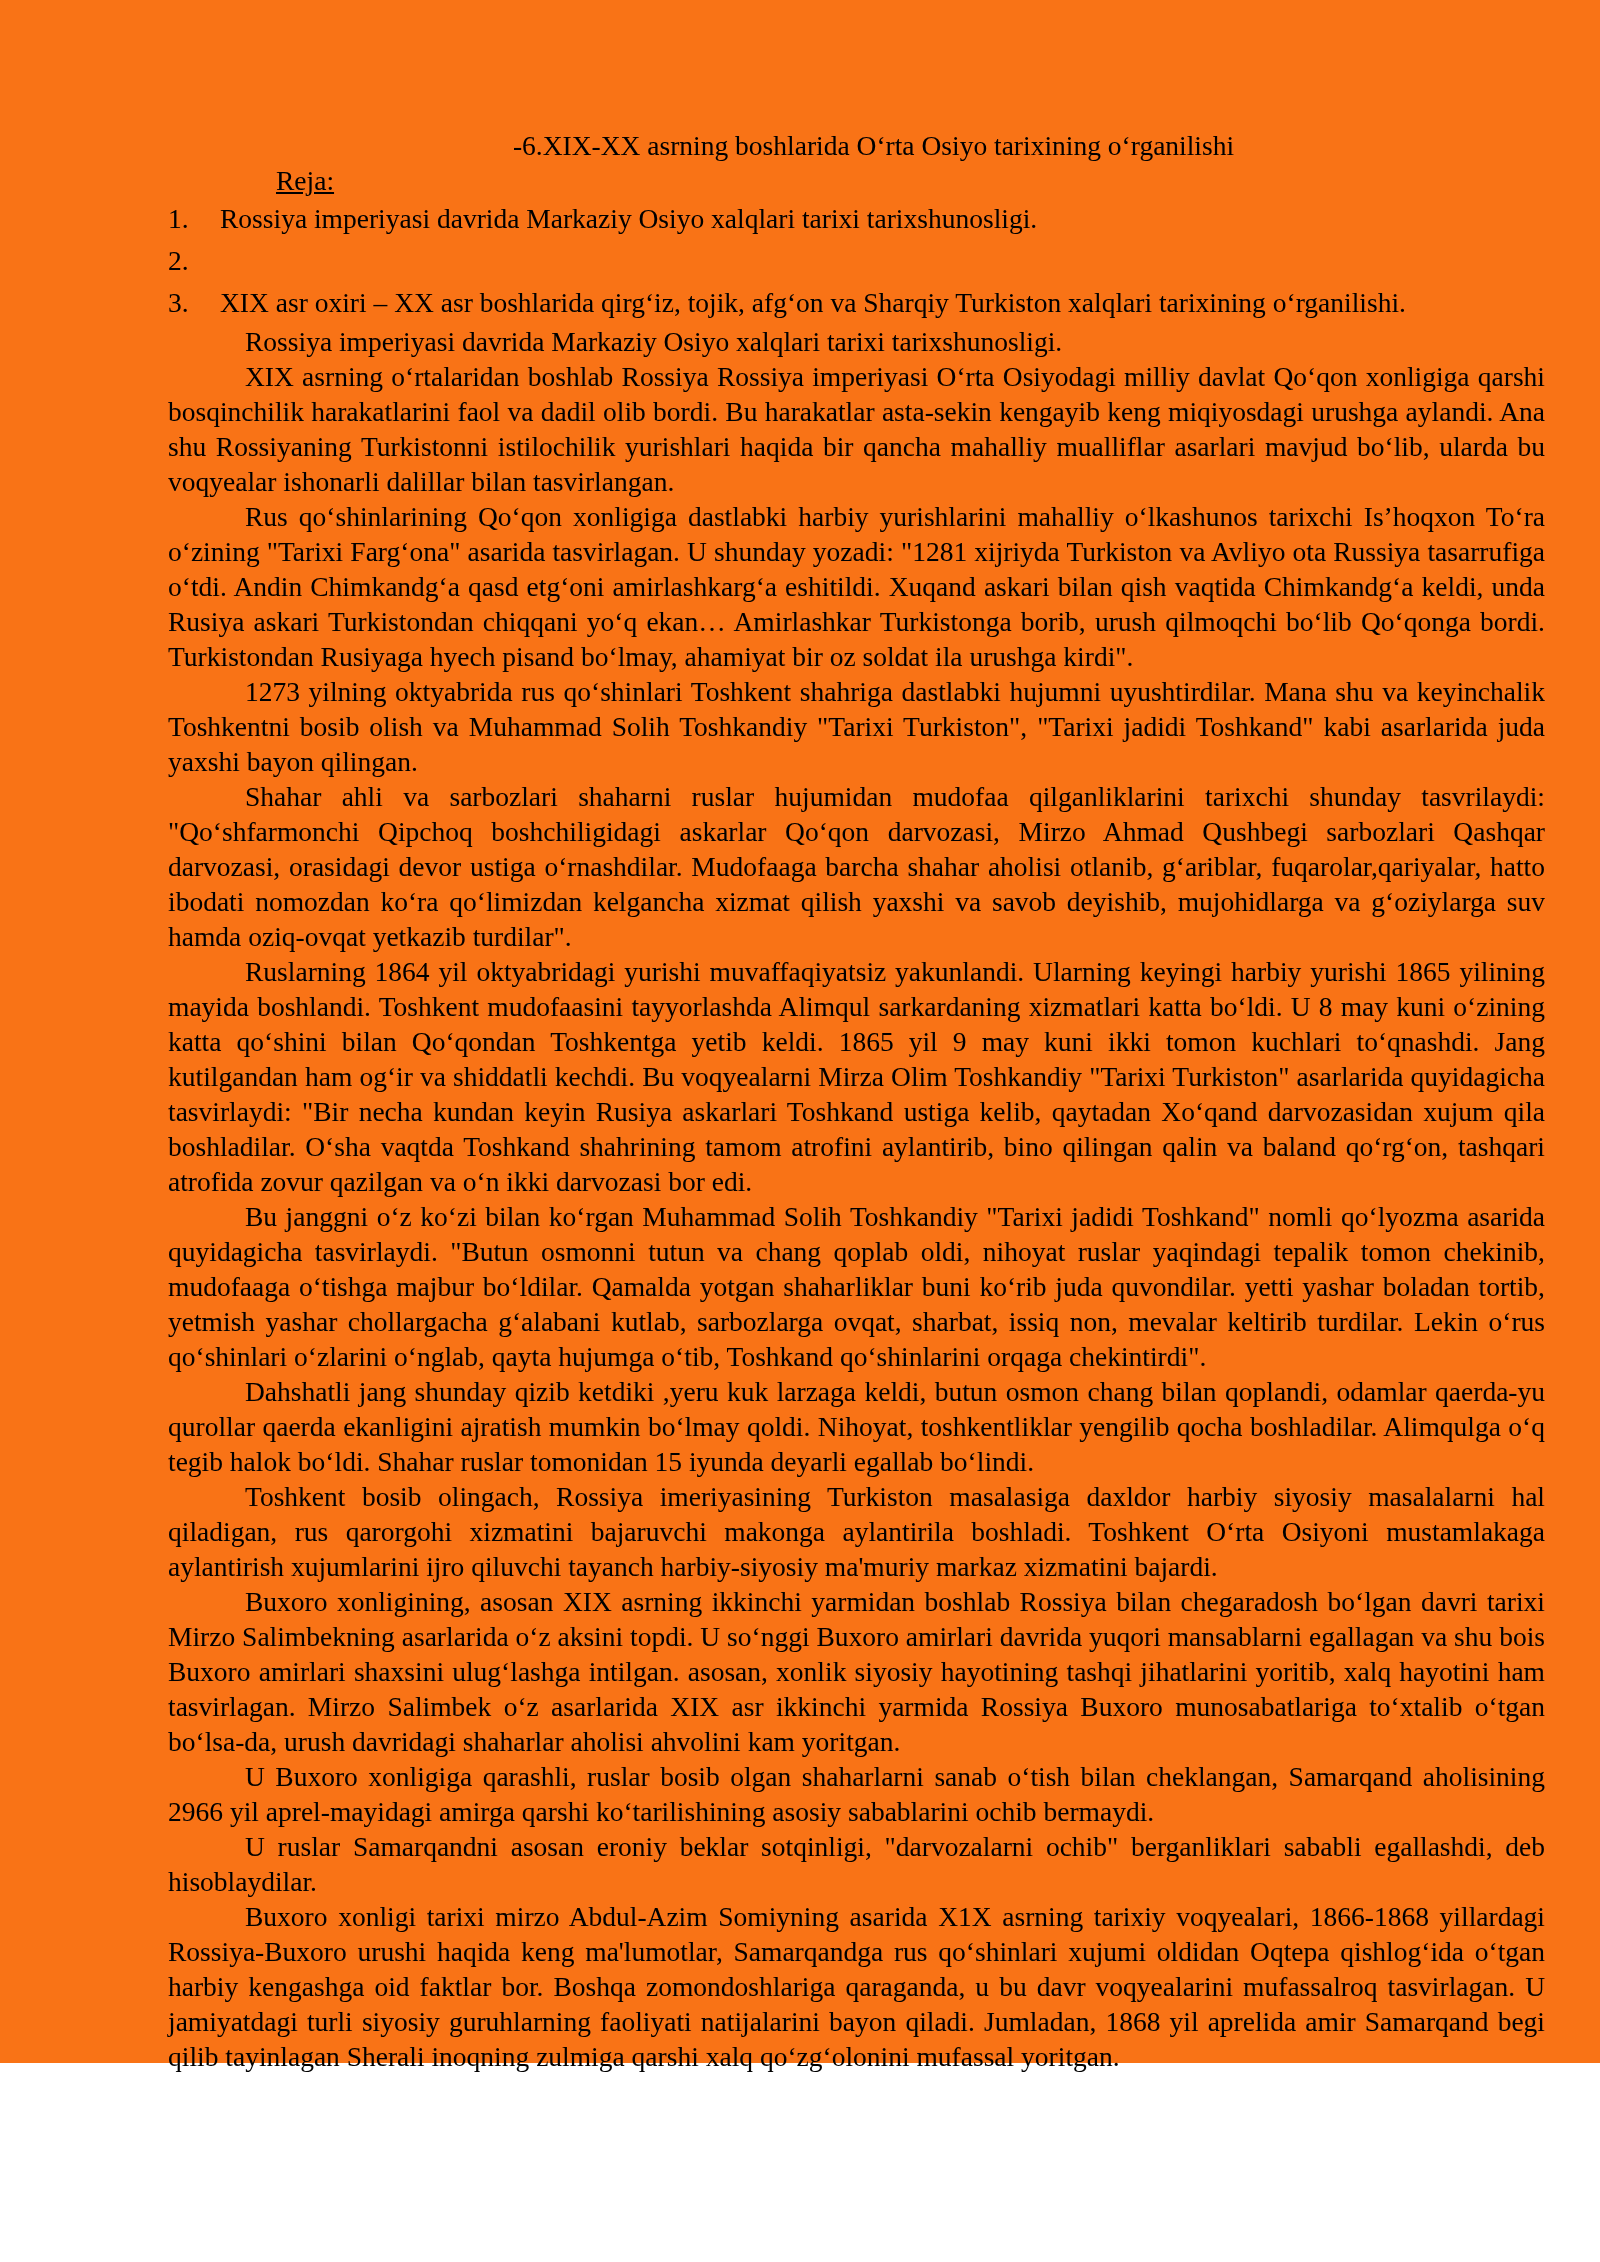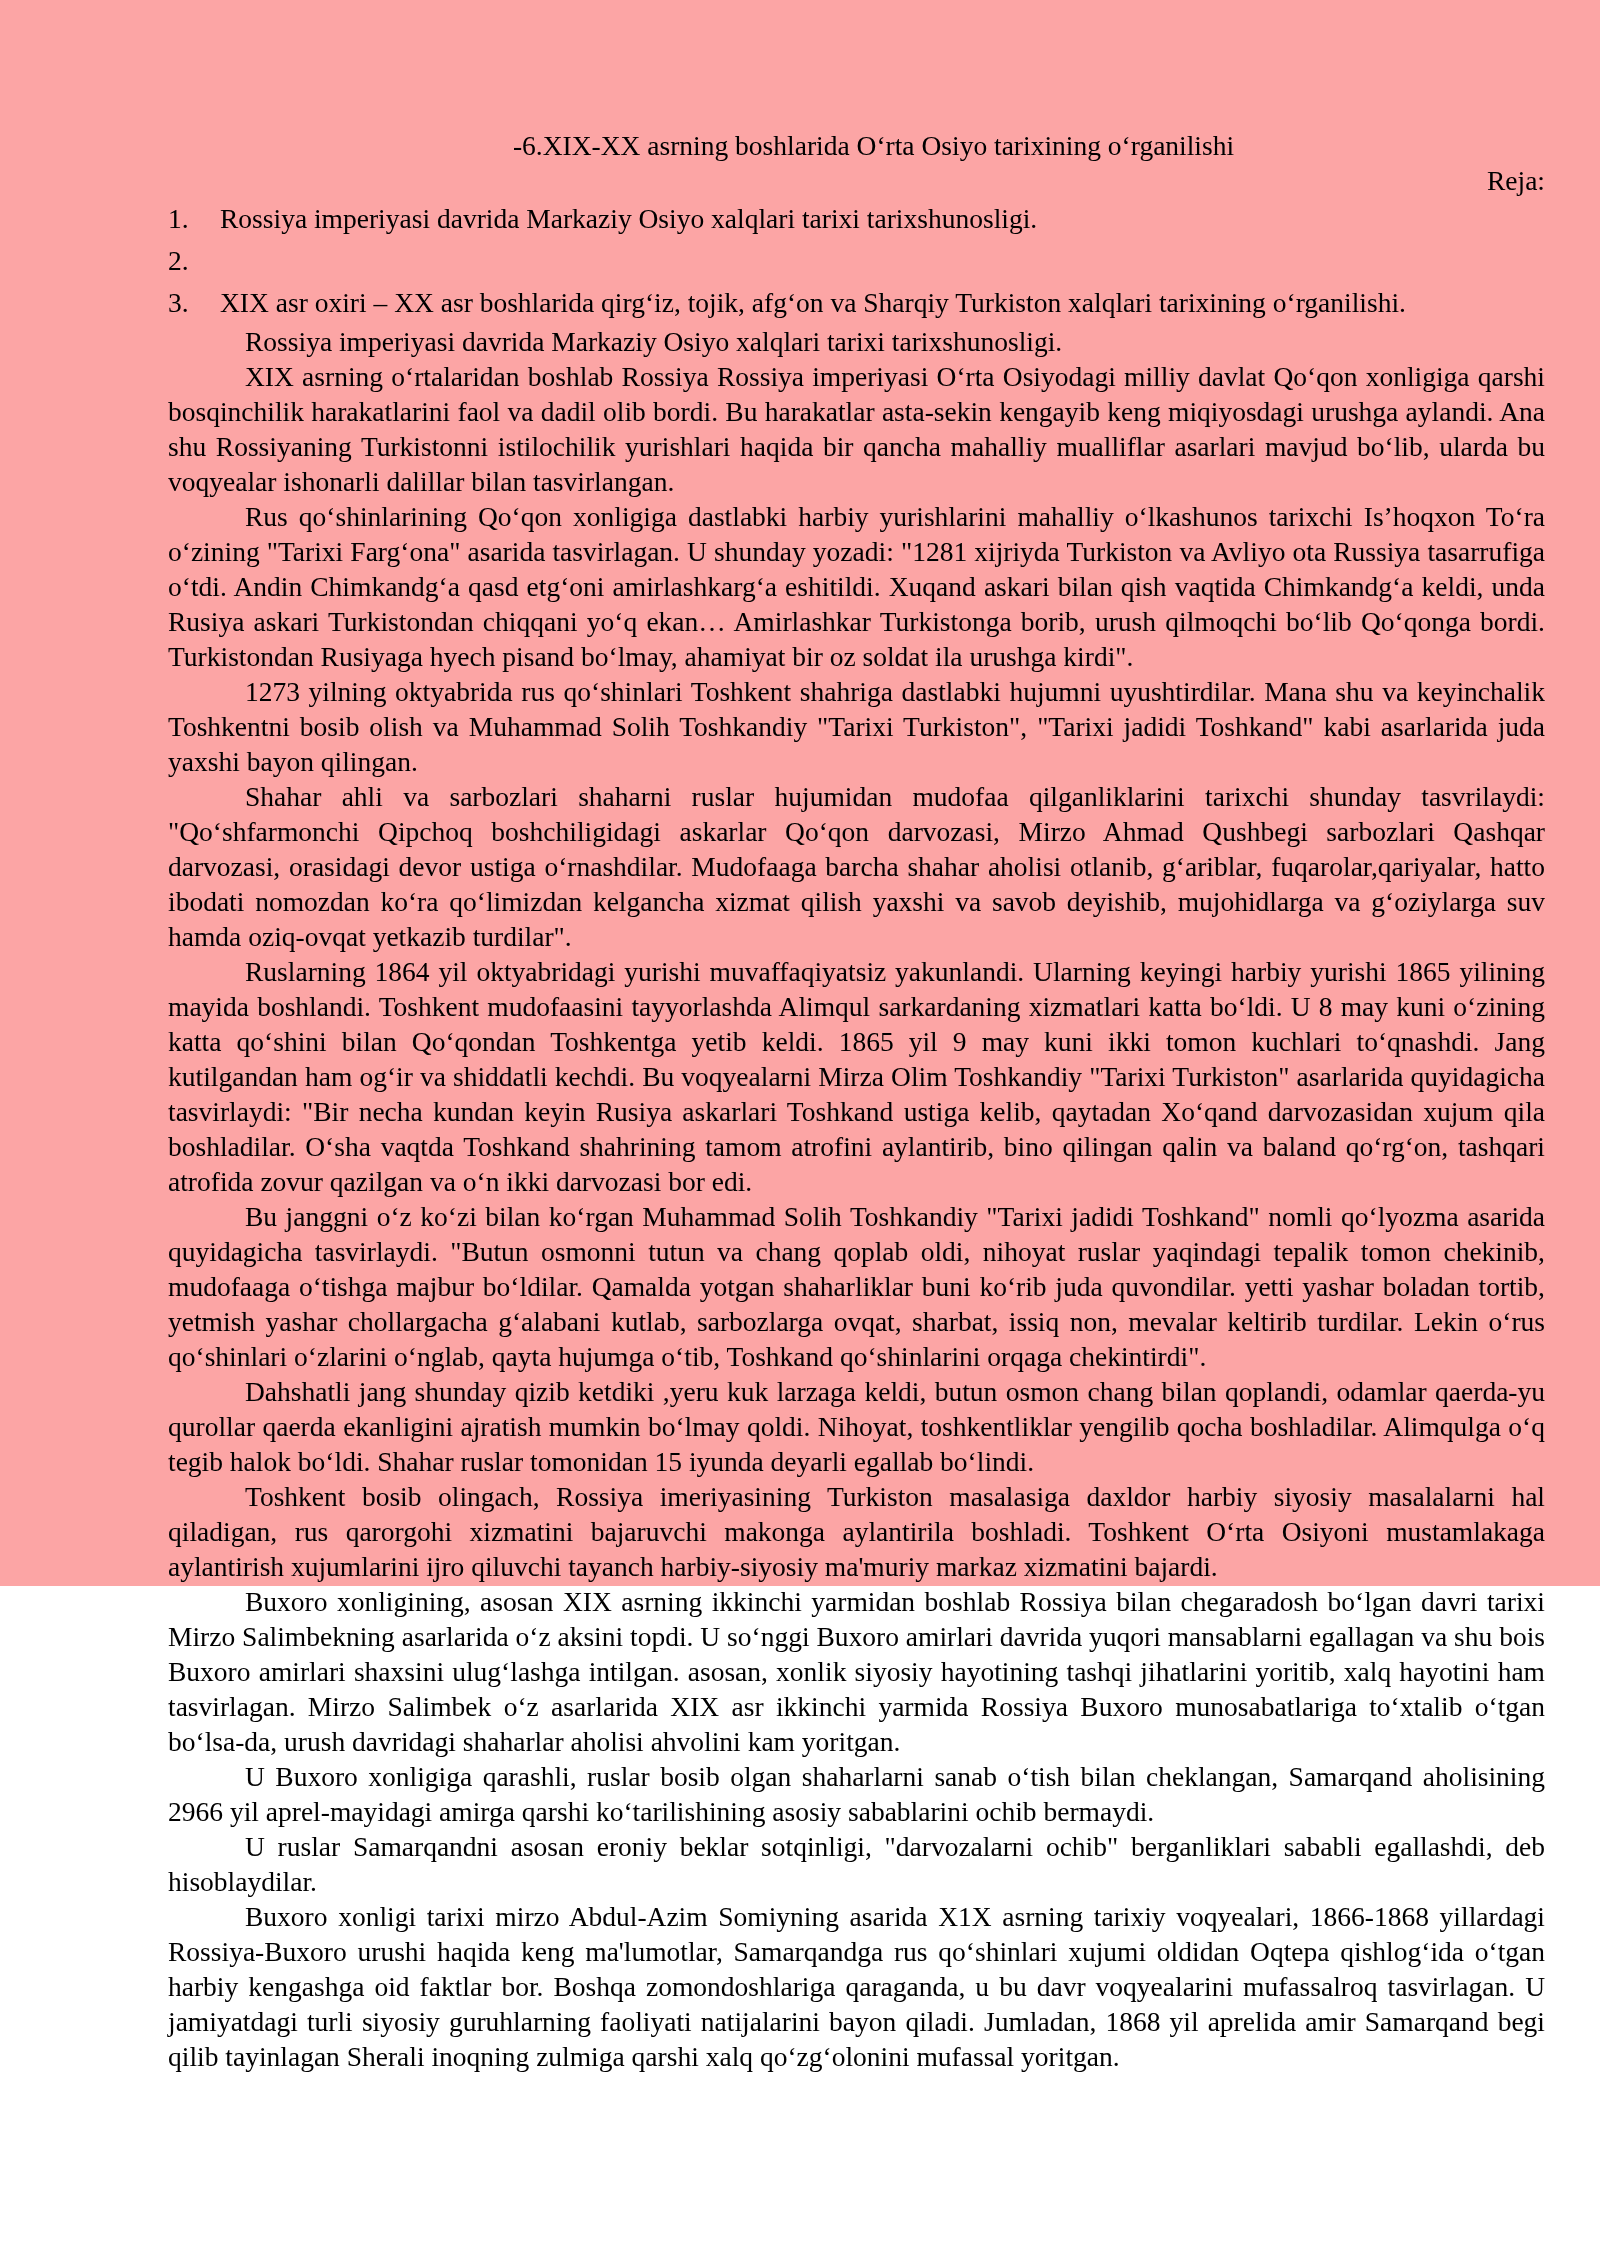--- a/index.html
+++ b/index.html
@@ -10,35 +10,36 @@
   body {
     width: 1600px;
     height: 2262px;
     font-family: "Liberation Serif", "DejaVu Serif", serif;
     color: #000000;
     overflow: hidden;
   }
   .page {
     box-sizing: border-box;
     width: 1600px;
-    height: 1586px;
+    height: 2063px;
     padding: 128px 55px 0 168px;
     font-size: 27.5px;
-    background: #fca5a5;
+    background: #f97316;
   }
   .doc-title {
     text-align: center;
     line-height: 35px;
     padding-left: 34px;
     white-space: nowrap;
   }
   .doc-subtitle {
-    text-align: right;
+    text-align: left;
     line-height: 35px;
     padding-left: 108px;
+    text-decoration: underline;
   }
   .doc-list {
     margin: 0;
     padding: 0;
     list-style: none;
   }
   .doc-list-item {
     display: flex;
     line-height: 42px;
   }

